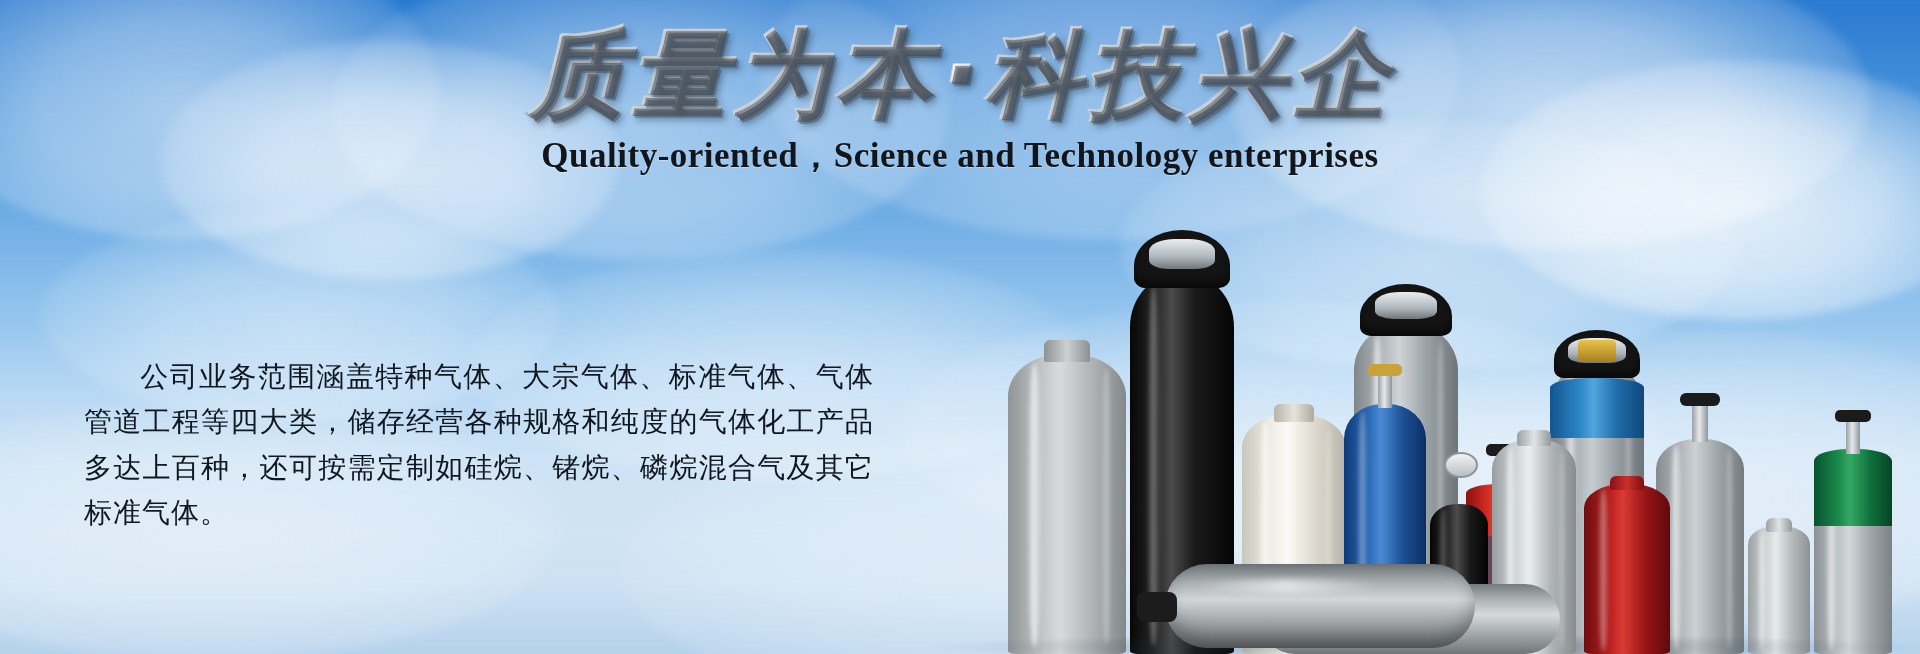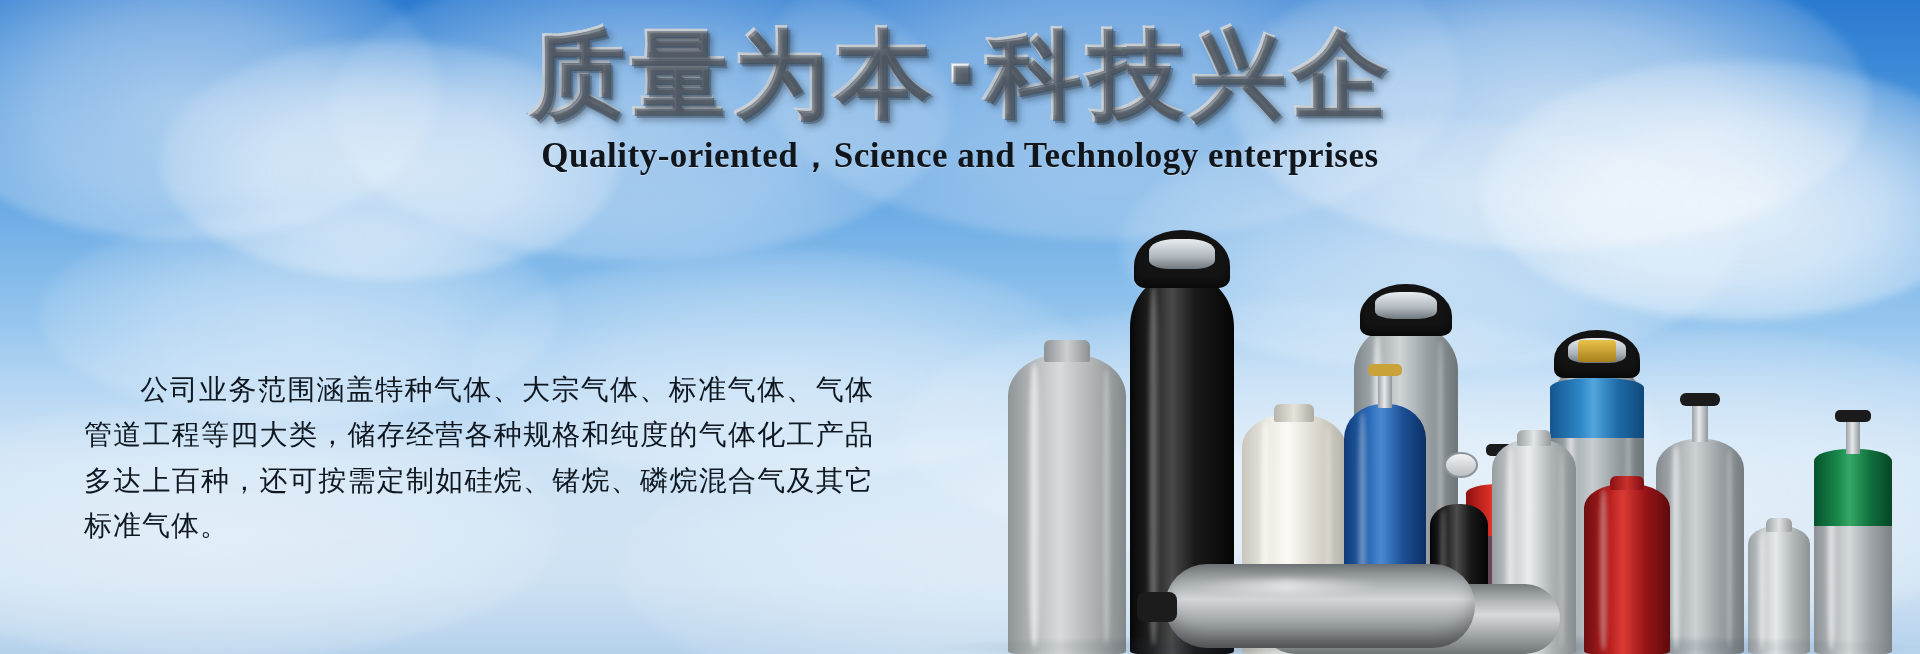--- a/index.html
+++ b/index.html
@@ -51,20 +51,21 @@
   .haze {
     position:absolute; left:0; right:0; bottom:0; height:330px;
     background:linear-gradient(180deg, rgba(255,255,255,0) 0%, rgba(255,255,255,.28) 45%, rgba(255,255,255,.42) 78%, rgba(255,255,255,.30) 100%);
   }
 
   
   .headline-wrap {
     position:absolute; left:0; right:0; top:22px;
     text-align:center;
     z-index:6;
+    font-style:italic;
   }
   .headline {
     display:inline-block;
     font-family:"DejaVu Sans","Liberation Sans", sans-serif;
     font-weight:bold;
     font-size:96px;
     line-height:1.08;
     letter-spacing:6px;
     color:#ffffff;
     background:linear-gradient(180deg,#ffffff 0%,#ffffff 46%,#e9eff4 58%,#ffffff 78%,#ffffff 100%);
@@ -105,22 +106,22 @@
     font-family:"DejaVu Sans","Liberation Sans", sans-serif;
     font-weight:bold;
     font-size:41px;
     line-height:1;
     color:#18439a;
     letter-spacing:2px;
     white-space:nowrap;
   }
 
   .paragraph {
-    margin-top:47px;
-    font-family:Liberation Mono, monospace;
+    margin-top:32px;
+    font-family:Liberation Serif, serif;
     font-size:28px;
     line-height:1.62;
     color:#0f1720;
     letter-spacing:1px;
     width:790px;
     text-align:justify;
   }
   .paragraph .indent { display:inline-block; width:56px; }
 
   

